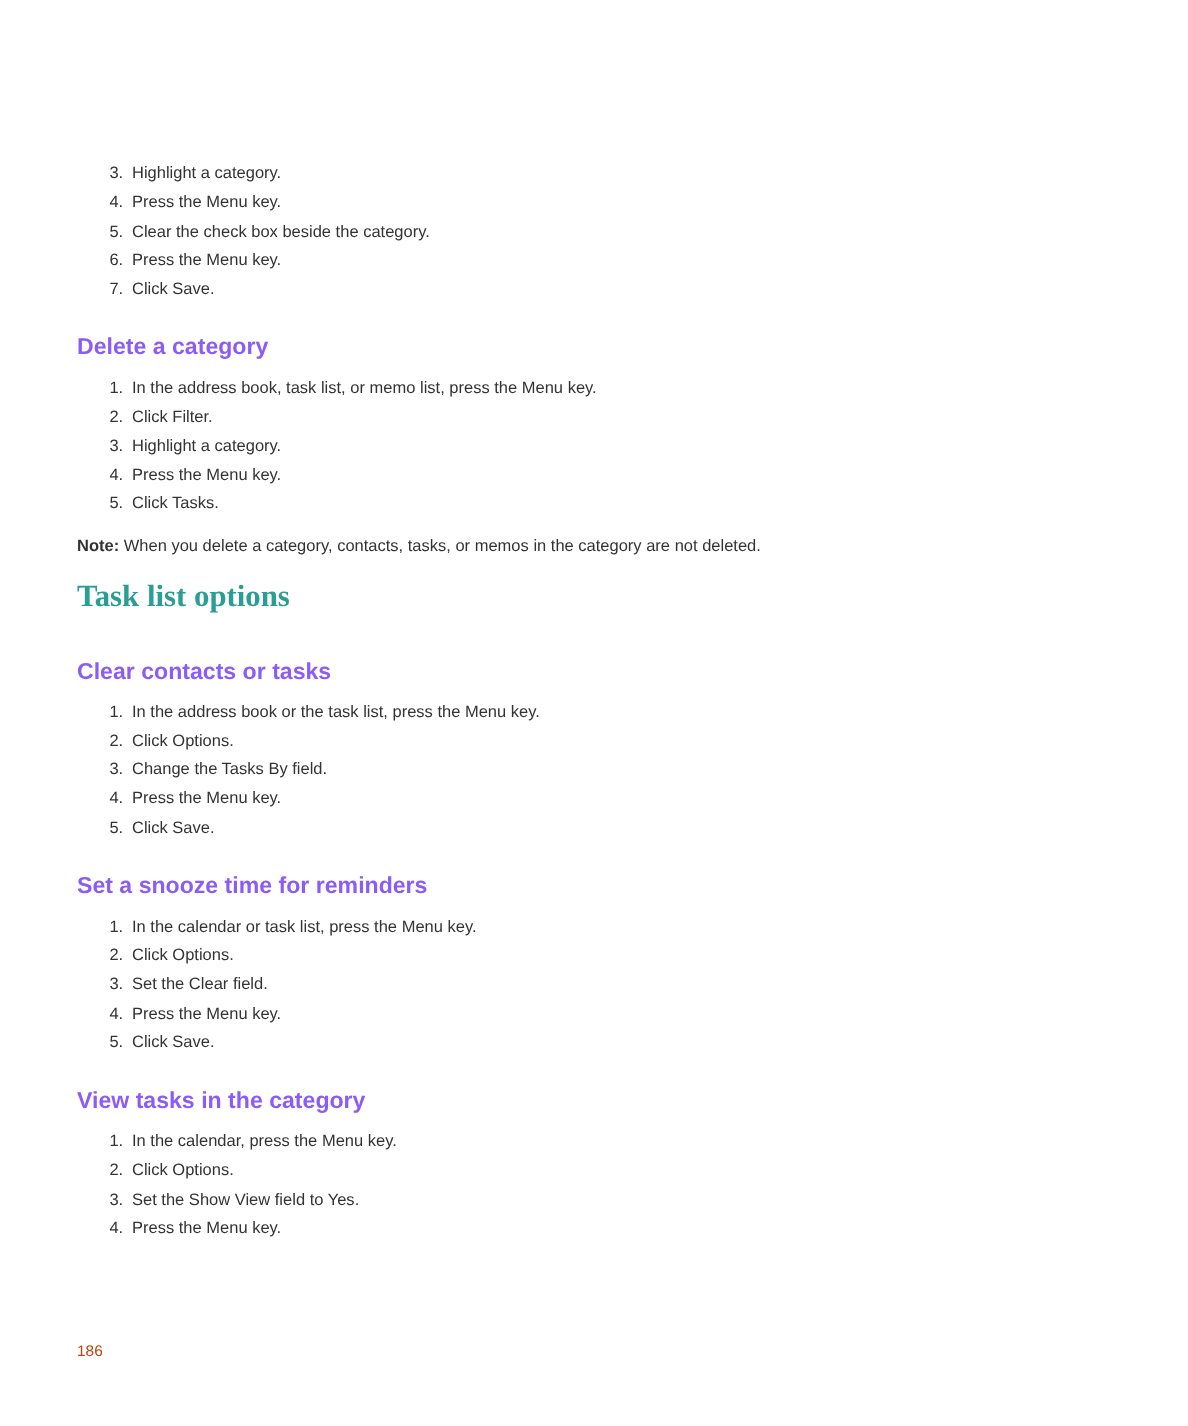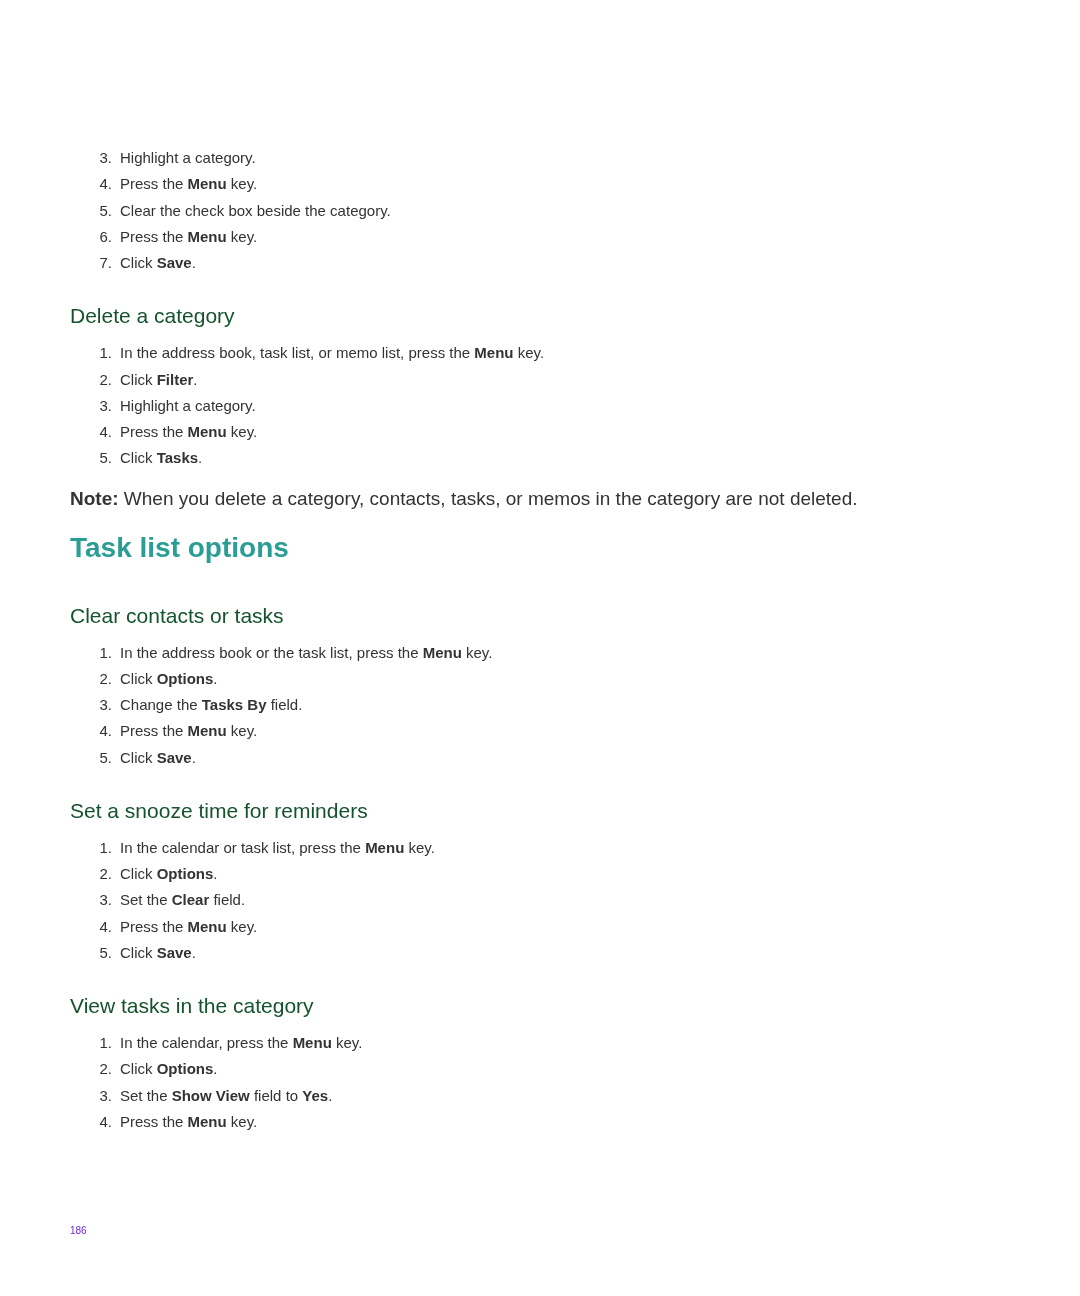--- a/index.html
+++ b/index.html
@@ -27,50 +27,51 @@
       padding-left: 20px;
       position: relative;
     }
     .ol-outer li .num {
       position: absolute;
       left: -16px;
       width: 28px;
       text-align: right;
     }
     .bold {
-      font-weight: 700;
+      font-weight: 400;
     }
     h2 {
       font-size: 21px;
-      font-weight: 400;
-      color: #14532d;
+      font-weight: 700;
+      color: #8b5cf6;
       margin-bottom: 12px;
       margin-top: 10px;
     }
     .note {
-      font-size: 19px;
+      font-size: 15px;
       margin-top: -12px;
       margin-bottom: 22px;
     }
     .note-label {
       font-weight: 700;
     }
     h1 {
       font-size: 28px;
       font-weight: 700;
       color: #2a9d94;
       margin-top: 18px;
       margin-bottom: 40px;
+      font-family: Liberation Serif, serif;
     }
     .page-number {
       position: absolute;
       bottom: 60px;
       left: 70px;
-      font-size: 10px;
-      color: #6d28d9;
+      font-size: 14px;
+      color: #c2410c;
     }
   </style>
 </head>
 <body>
 
 <ol class="ol-outer">
     <li><span class="num">3.</span>Highlight a category.</li>
     <li><span class="num">4.</span>Press the <span class="bold">Menu</span> key.</li>
     <li><span class="num">5.</span>Clear the check box beside the category.</li>
     <li><span class="num">6.</span>Press the <span class="bold">Menu</span> key.</li>

